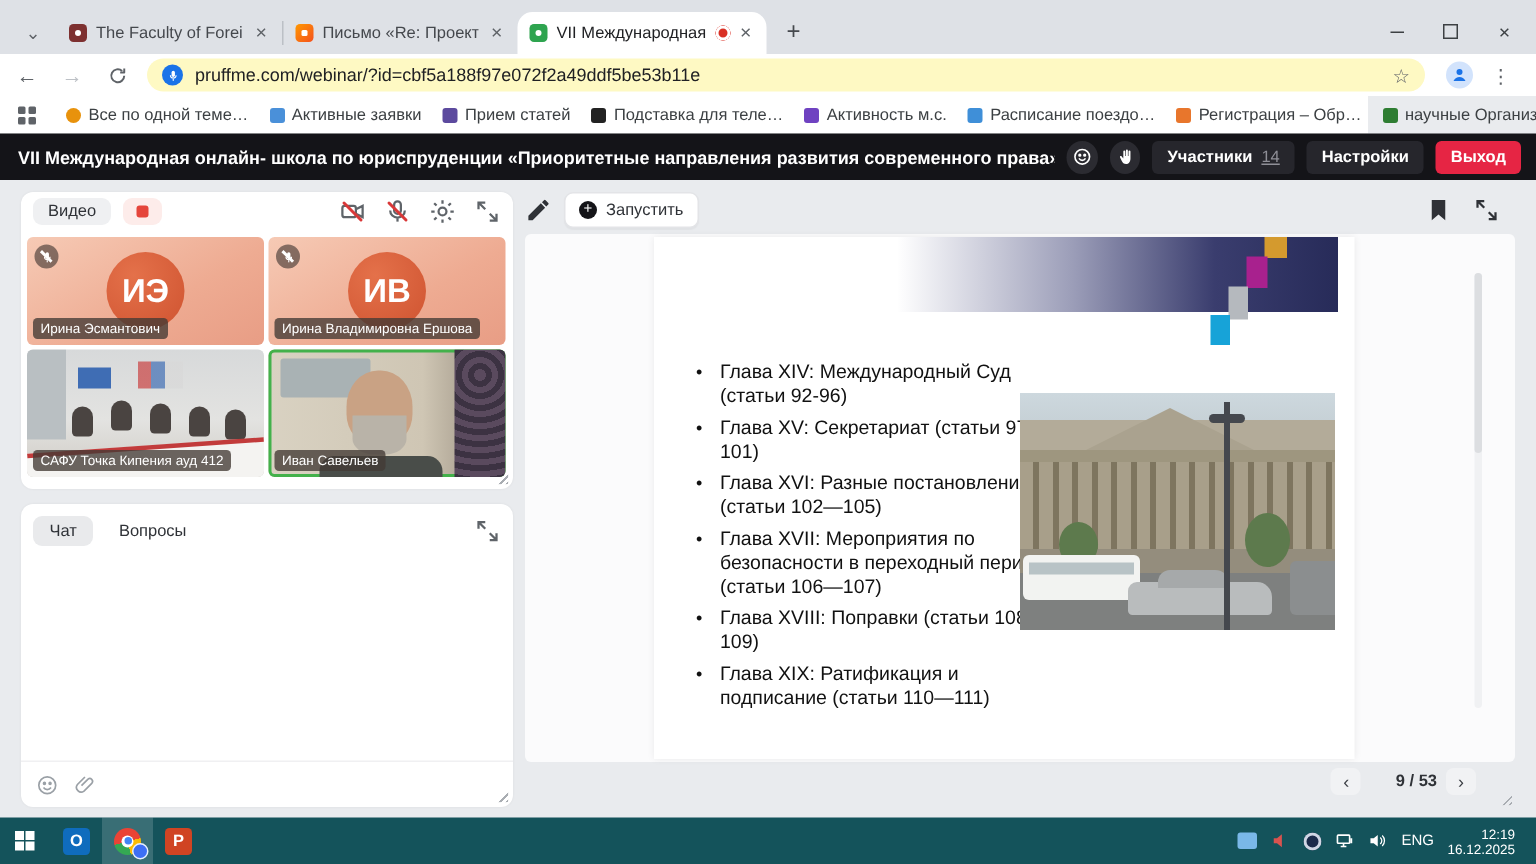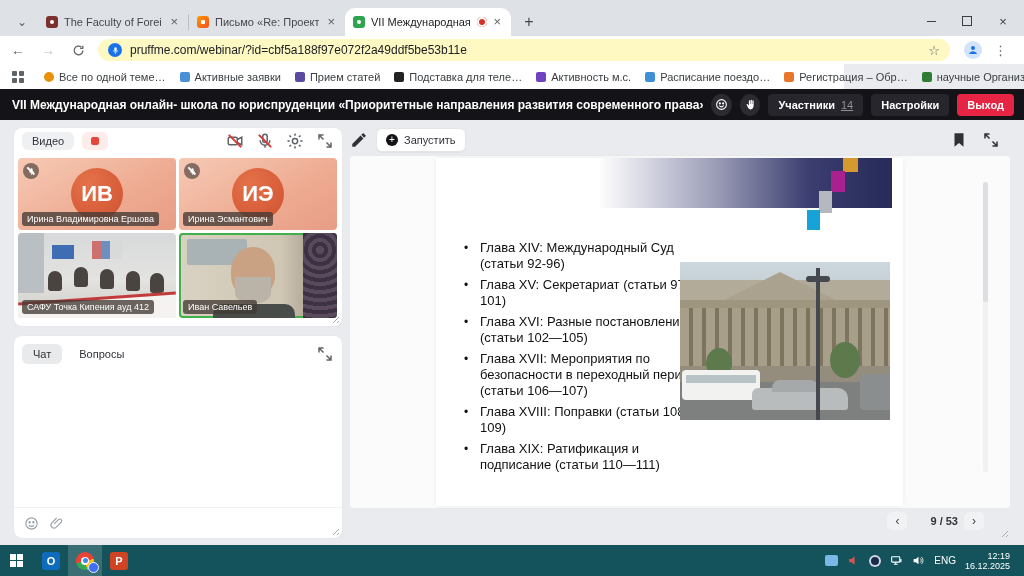--- a/index.html
+++ b/index.html
@@ -25,21 +25,21 @@
   .nav-ic{width:24px;height:24px;display:flex;align-items:center;justify-content:center;font-size:14px;color:#5f6368;margin-left:6px;cursor:pointer;}
   .nav-ic.disabled{color:#bdc1c6;}
   .omnibox{margin-left:8px;width:832px;height:22px;background:#fef9c3;border-radius:12px;display:flex;align-items:center;padding:0 10px;}
   .site-ic{width:14px;height:14px;border-radius:50%;background:#1a73e8;display:flex;align-items:center;justify-content:center;margin-right:8px;flex:0 0 14px;}
   .site-ic svg{width:9px;height:9px;}
   .url{font-size:12px;color:#202124;white-space:nowrap;}
   .omni-star{margin-left:auto;color:#5f6368;font-size:13px;cursor:pointer;}
   .profile-ic{width:18px;height:18px;border-radius:50%;background:#d2e3fc;display:flex;align-items:center;justify-content:center;margin-left:14px;cursor:pointer;}
   .profile-ic svg{width:12px;height:12px;}
   .menu-dots{margin-left:12px;color:#5f6368;font-size:13px;cursor:pointer;}
-  .bookmarks{position:absolute;left:0;top:64px;width:844px;height:25px;background:#fff;border-bottom:1px solid #e4e6e8;display:flex;align-items:center;font-size:11px;color:#3c4043;}
+  .bookmarks{position:absolute;left:0;top:64px;width:912px;height:25px;background:#fff;border-bottom:1px solid #e4e6e8;display:flex;align-items:center;font-size:11px;color:#3c4043;}
   .apps-grid{width:12px;height:12px;display:grid;grid-template-columns:5px 5px;grid-template-rows:5px 5px;gap:2px;margin:0 10px 0 12px;cursor:pointer;}
   .apps-grid i{background:#5f6368;border-radius:1px;}
   .bm-sep{width:1px;height:14px;background:#dadce0;margin-right:10px;}
   .bm{display:flex;align-items:center;gap:5px;margin-right:14px;cursor:pointer;white-space:nowrap;}
   .bm-ic{width:10px;height:10px;border-radius:2px;flex:0 0 10px;}
   
   .web-header{position:absolute;left:0;top:89px;width:1024px;height:31px;background:#141418;display:flex;align-items:center;color:#fff;}
   .web-title{font-size:12px;font-weight:bold;margin-left:12px;width:740px;white-space:nowrap;overflow:hidden;}
   .hd-circle{width:22px;height:22px;border-radius:50%;background:#2b2b31;display:flex;align-items:center;justify-content:center;margin-left:8px;cursor:pointer;}
   .hd-circle svg{width:13px;height:13px;}
@@ -322,33 +322,33 @@
       </div>
       <div class="tiles">
         <div class="tile tile-peach">
           <span class="mic-off">
               <svg viewBox="0 0 24 24" fill="#fff">
                 <rect x="9" y="3" width="6" height="11" rx="3"></rect>
                 <path d="M6 11a6 6 0 0 0 12 0h-2a4 4 0 0 1-8 0z"></path>
                 <rect x="11" y="17" width="2" height="4"></rect>
               </svg>
             </span>
-          <span class="avatar">ИВ</span>
-          <span class="tile-name">Ирина Владимировна Ершова</span>
+          <span class="avatar">ИЭ</span>
+          <span class="tile-name">Ирина Эсмантович</span>
         </div>
         <div class="tile tile-peach">
           <span class="mic-off">
               <svg viewBox="0 0 24 24" fill="#fff">
                 <rect x="9" y="3" width="6" height="11" rx="3"></rect>
                 <path d="M6 11a6 6 0 0 0 12 0h-2a4 4 0 0 1-8 0z"></path>
                 <rect x="11" y="17" width="2" height="4"></rect>
               </svg>
             </span>
-          <span class="avatar">ИЭ</span>
-          <span class="tile-name">Ирина Эсмантович</span>
+          <span class="avatar">ИВ</span>
+          <span class="tile-name">Ирина Владимировна Ершова</span>
         </div>
         <div class="tile scene-room">
           <span class="sr-win"></span>
           <span class="sr-logo1"></span>
           <span class="sr-logo2"></span>
           <span class="sr-person" style="left:30px;top:38px"></span>
           <span class="sr-person" style="left:56px;top:34px"></span>
           <span class="sr-person" style="left:82px;top:36px"></span>
           <span class="sr-person" style="left:108px;top:38px"></span>
           <span class="sr-person" style="left:132px;top:40px"></span>

